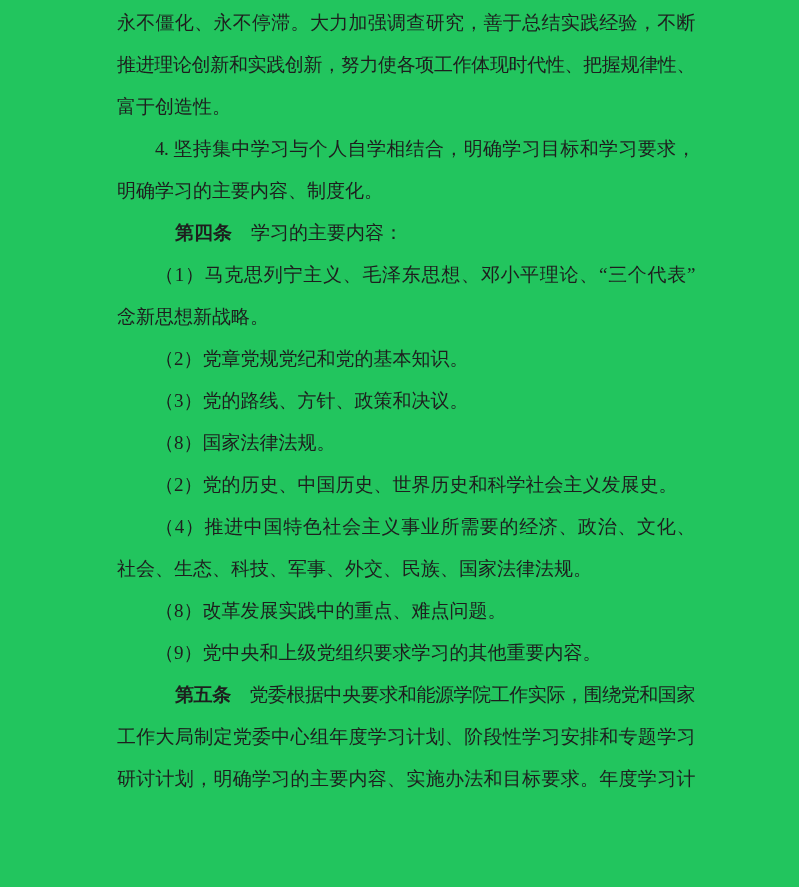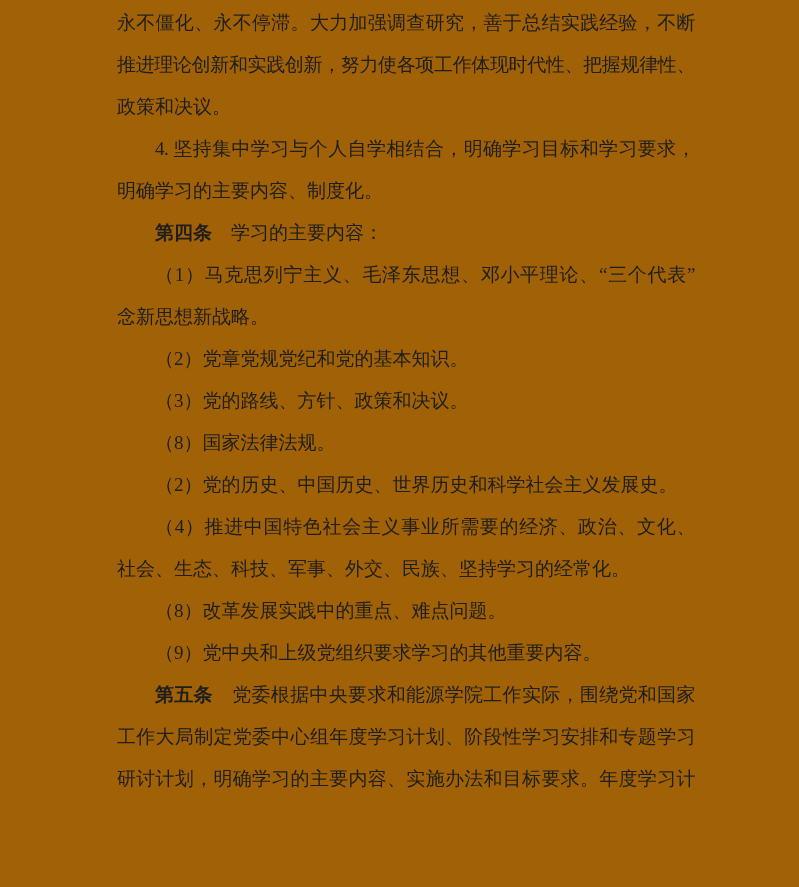--- a/index.html
+++ b/index.html
@@ -30,40 +30,41 @@
   .line.full {
     text-align: justify;
     text-align-last: justify;
     letter-spacing: -0.45px;
   }
   .line.indent {
     text-indent: 38px;
   }
   .bold-run {
     font-weight: bold;
+    margin-left: 20px;
   }
 </style>
 </head>
 <body>
 
-<div class="page" style="background: #a16207;">
+<div class="page" style="background: #22c55e;">
   <div class="text-block" id="text-block" style="color: rgb(30, 30, 30);">
       <div class="line full"><span class="text-run">永不僵化、永不停滞。大力加强调查研究，善于总结实践经验，不断</span></div>
       <div class="line full"><span class="text-run">推进理论创新和实践创新，努力使各项工作体现时代性、把握规律性、</span></div>
-      <div class="line"><span class="text-run">政策和决议。</span></div>
+      <div class="line"><span class="text-run">富于创造性。</span></div>
       <div class="line full indent"><span class="text-run">4. 坚持集中学习与个人自学相结合，明确学习目标和学习要求，</span></div>
       <div class="line"><span class="text-run">明确学习的主要内容、制度化。</span></div>
       <div class="line indent"><span class="bold-run">第四条</span><span class="text-run">　学习的主要内容：</span></div>
       <div class="line full indent"><span class="text-run">（1）马克思列宁主义、毛泽东思想、邓小平理论、“三个代表”</span></div>
       <div class="line"><span class="text-run">念新思想新战略。</span></div>
       <div class="line indent"><span class="text-run">（2）党章党规党纪和党的基本知识。</span></div>
       <div class="line indent"><span class="text-run">（3）党的路线、方针、政策和决议。</span></div>
       <div class="line indent"><span class="text-run">（8）国家法律法规。</span></div>
       <div class="line indent"><span class="text-run">（2）党的历史、中国历史、世界历史和科学社会主义发展史。</span></div>
       <div class="line full indent"><span class="text-run">（4）推进中国特色社会主义事业所需要的经济、政治、文化、</span></div>
-      <div class="line"><span class="text-run">社会、生态、科技、军事、外交、民族、坚持学习的经常化。</span></div>
+      <div class="line"><span class="text-run">社会、生态、科技、军事、外交、民族、国家法律法规。</span></div>
       <div class="line indent"><span class="text-run">（8）改革发展实践中的重点、难点问题。</span></div>
       <div class="line indent"><span class="text-run">（9）党中央和上级党组织要求学习的其他重要内容。</span></div>
       <div class="line full indent"><span class="bold-run">第五条</span><span class="text-run">　党委根据中央要求和能源学院工作实际，围绕党和国家</span></div>
       <div class="line full"><span class="text-run">工作大局制定党委中心组年度学习计划、阶段性学习安排和专题学习</span></div>
       <div class="line full"><span class="text-run">研讨计划，明确学习的主要内容、实施办法和目标要求。年度学习计</span></div>
     </div>
 </div>
 
 </body></html>

